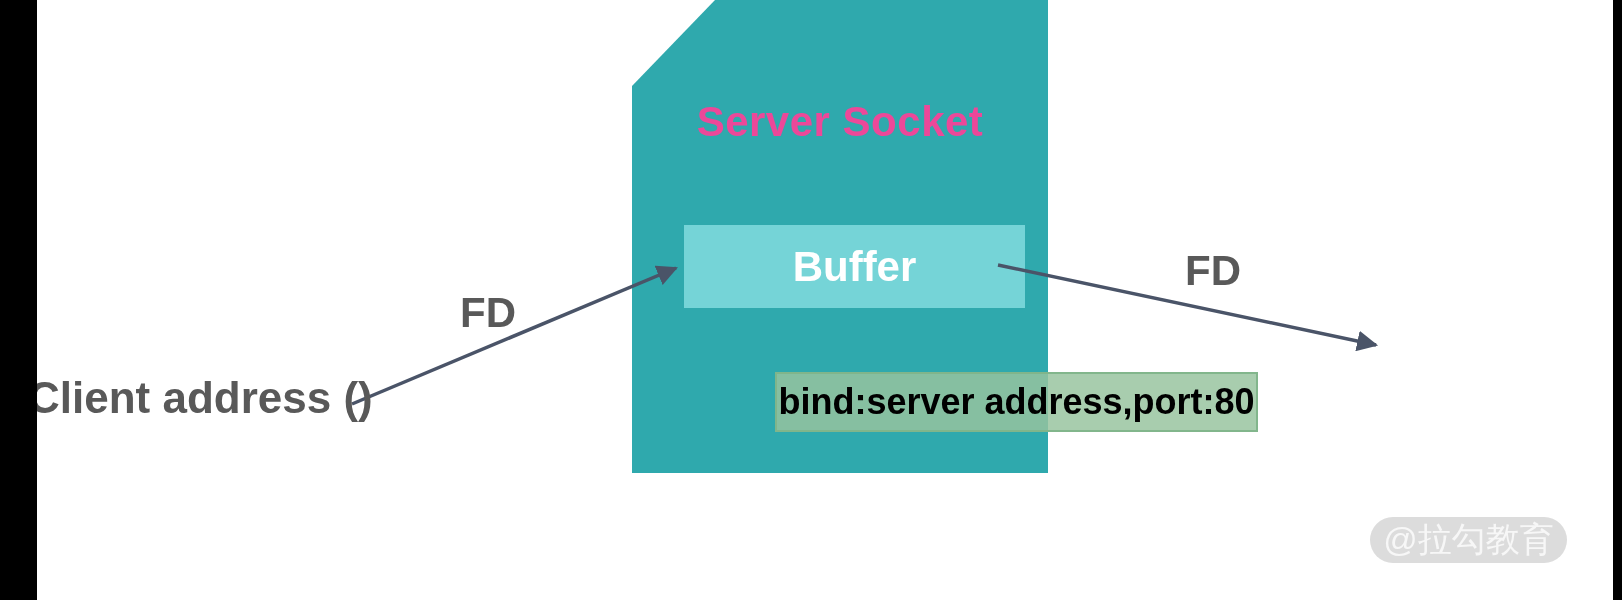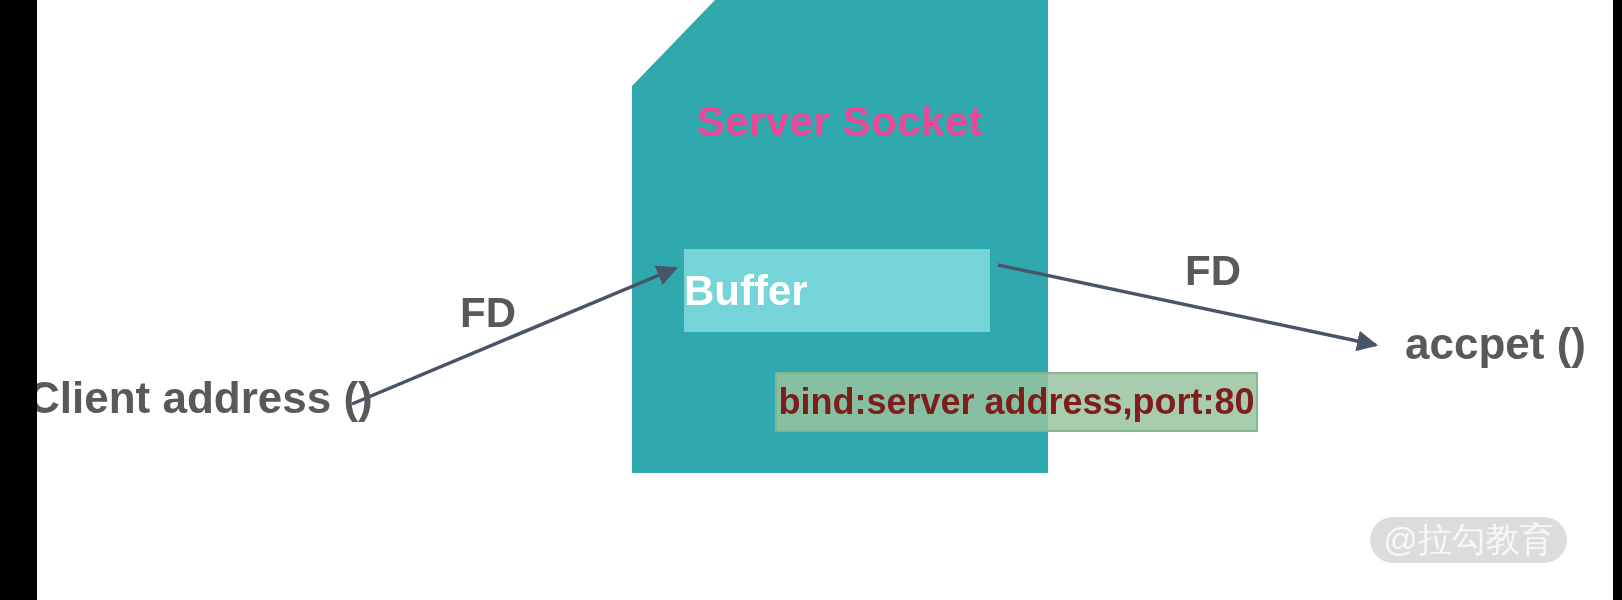--- a/index.html
+++ b/index.html
@@ -23,34 +23,33 @@
     z-index: 1;
   }
   #server-title {
     position: absolute; left: 632px; top: 98px; width: 416px;
     text-align: center;
     color: #ec4899; font-size: 42px; font-weight: 600;
     letter-spacing: 0.5px;
     z-index: 2;
   }
   #buffer-box {
-    position: absolute; left: 684px; top: 225px; width: 306px; height: 83px;
+    position: absolute; left: 684px; top: 225px; width: 341px; height: 83px;
     background: #75D4D7;
-    display: flex; align-items: center; 
+    display: flex; align-items: center; justify-content: center;
     color: #ffffff; font-size: 42px; font-weight: 600;
     z-index: 3;
-    margin-top: 24px;
   }
   #bind-box {
     position: absolute; left: 775px; top: 372px; width: 483px; height: 60px;
     background: rgba(151, 195, 159, 0.84);
     border: 2px solid rgba(128, 180, 138, 0.95);
     box-sizing: border-box;
     display: flex; align-items: center; justify-content: center;
-    color: #7f1d1d; font-size: 36px; font-weight: 600;
+    color: #000000; font-size: 36px; font-weight: 600;
     white-space: nowrap;
     z-index: 4;
   }
 
   #arrows-layer {
     position: absolute; left: 0; top: 0; width: 1622px; height: 600px;
     z-index: 4; pointer-events: none;
   }
 
   .side-label {
@@ -102,21 +101,20 @@
       <marker id="arrowhead" viewBox="0 0 10 10" refX="9" refY="5" markerWidth="6" markerHeight="6" orient="auto-start-reverse">
         <path d="M0,0 L10,5 L0,10 z" fill="#4A5468"></path>
       </marker>
     </defs>
     <line x1="352" y1="404" x2="676" y2="268" stroke="#4A5468" stroke-width="3.5" marker-end="url(#arrowhead)"></line>
     <line x1="998" y1="265" x2="1376" y2="345" stroke="#4A5468" stroke-width="3.5" marker-end="url(#arrowhead)"></line>
   </svg>
 
   <div id="client-label" class="side-label">Client address ()</div>
 
-  <div id="accpet-label" class="side-label">accpet ()</div>
 
   <div id="fd-left" class="fd-label">FD</div>
 
   <div id="fd-right" class="fd-label">FD</div>
 
   <div id="watermark">
     <span>@拉勾教育</span>
   </div>
 
   <div id="edge-left" class="edge-bar"></div>

